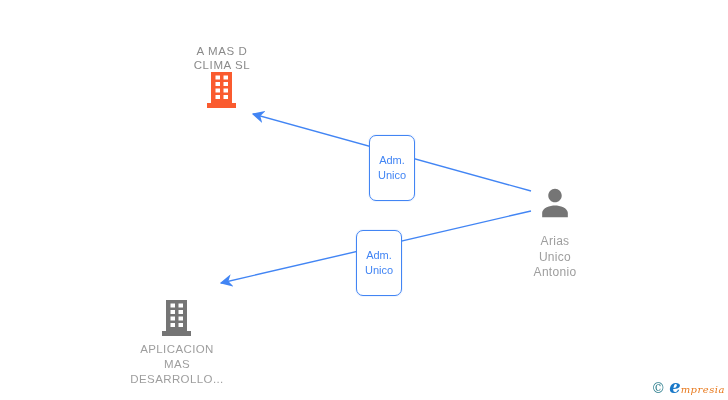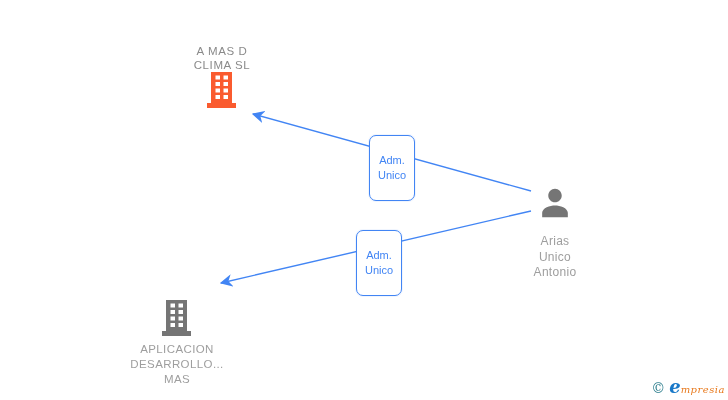--- a/index.html
+++ b/index.html
@@ -125,22 +125,22 @@
         <rect x="10.5" y="10" width="4.5" height="4"></rect>
         <rect x="18.5" y="10" width="4.5" height="4"></rect>
         <rect x="10.5" y="16.5" width="4.5" height="4"></rect>
         <rect x="18.5" y="16.5" width="4.5" height="4"></rect>
         <rect x="10.5" y="23" width="4.5" height="4"></rect>
         <rect x="18.5" y="23" width="4.5" height="4"></rect>
       </g>
     </svg>
     <div class="node-label">
       <span>APLICACION</span>
+      <span>MAS</span>
       <span>DESARROLLO...</span>
-      <span>MAS</span>
     </div>
   </div>
 
   <div class="footer">
     <span class="copy">©</span>
     <span class="brand"><span class="brand-e">e</span><span class="brand-rest">mpresia</span></span>
   </div>
 
 </div>
 

